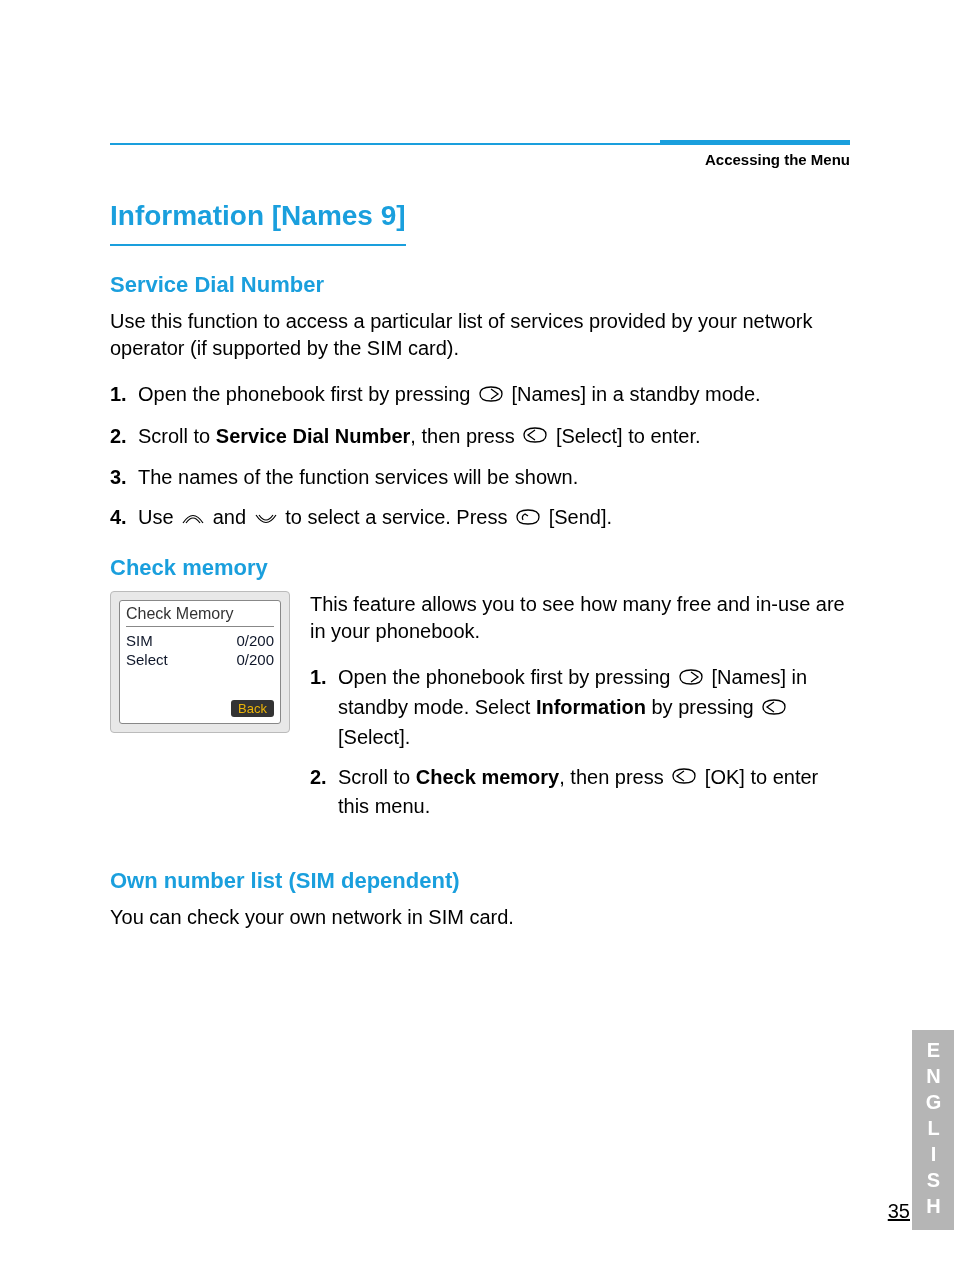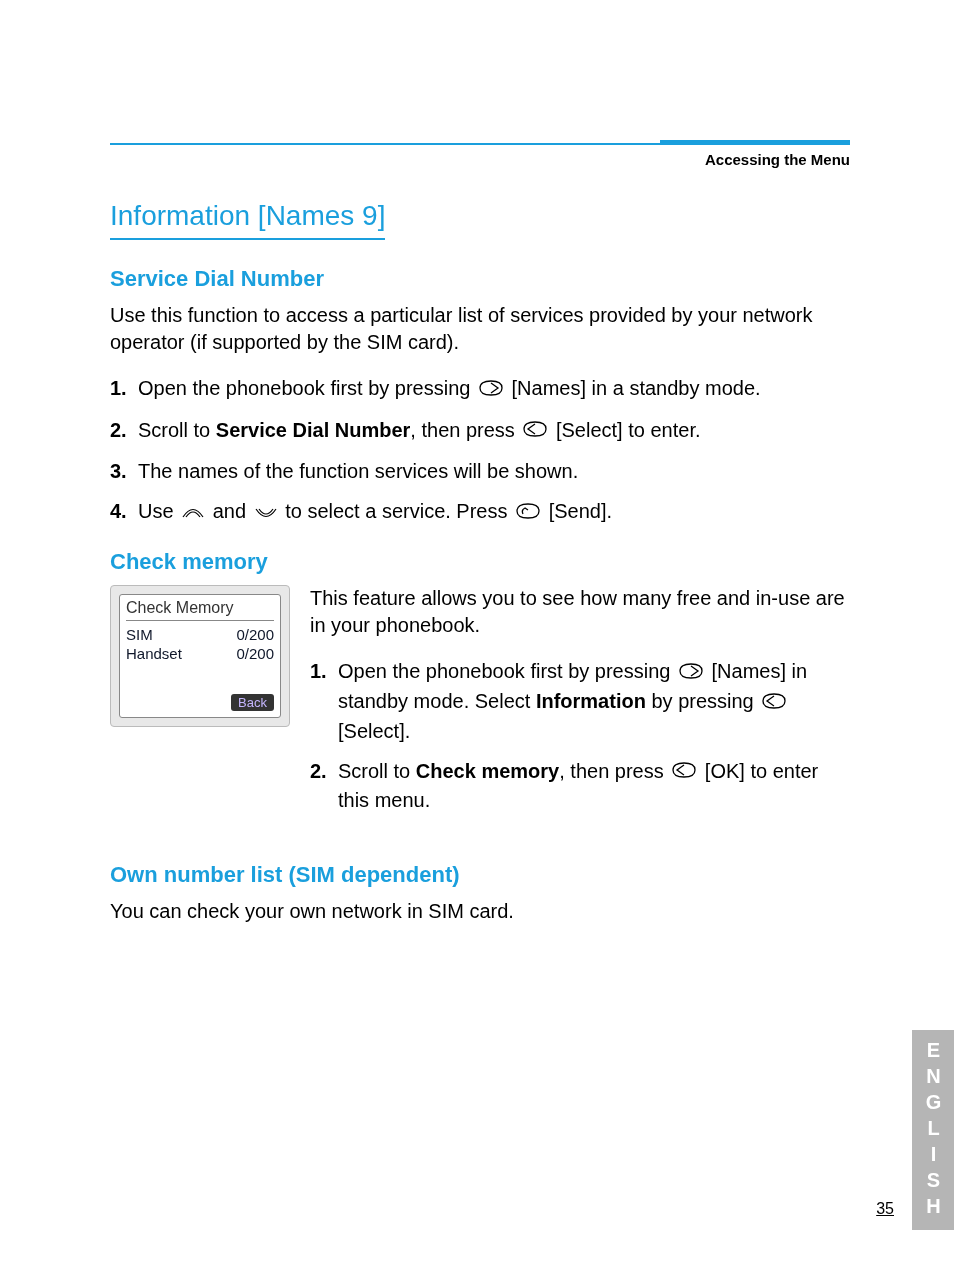--- a/index.html
+++ b/index.html
@@ -35,24 +35,24 @@
   .breadcrumb {
     text-align: right;
     font-weight: bold;
     font-size: 15px;
     margin-bottom: 32px;
     margin-top: 6px;
   }
   h1.title {
     color: #1a9fdd;
     font-size: 28px;
-    font-weight: normal;
+    font-weight: bold;
     border-bottom: 2px solid #1a9fdd;
     display: inline-block;
-    padding-bottom: 6px;
+    padding-bottom: 12px;
     margin-bottom: 26px;
   }
   h2.subhead {
     color: #1a9fdd;
     font-size: 22px;
     font-weight: bold;
     margin-bottom: 10px;
   }
   .para {
     font-size: 20px;
@@ -114,21 +114,21 @@
     font-size: 15px;
     color: #0f172a;
     padding: 1px 0;
   }
   .phone-back-row {
     text-align: right;
     margin-top: 30px;
   }
   .phone-back {
     background: #333;
-    color: #c4b5fd;
+    color: #eab308;
     font-size: 13px;
     padding: 1px 7px;
     border-radius: 3px;
     display: inline-block;
   }
   .side-tab {
     position: absolute;
     right: 0;
     top: 1030px;
     width: 42px;
@@ -139,23 +139,23 @@
     font-size: 20px;
     letter-spacing: 4px;
     display: flex;
     align-items: center;
     justify-content: center;
     writing-mode: vertical-rl;
     text-orientation: upright;
   }
   .page-num {
     position: absolute;
-    right: 60px;
+    right: 44px;
     top: 1200px;
-    font-size: 16px;
+    font-size: 20px;
     text-decoration: underline;
   }
 </style>
 </head>
 <body>
 
 <div class="page">
 
   <div class="rule-row">
     <div class="rule-thin"></div>
@@ -218,21 +218,21 @@
   <h2 class="subhead">Check memory</h2>
   <div class="section2-wrap">
     <div class="phone-screen">
       <div class="phone-inner">
         <div class="phone-title">Check Memory</div>
         <div class="phone-row">
           <span>SIM</span>
           <span>0/200</span>
         </div>
         <div class="phone-row">
-          <span>Handset</span>
+          <span>Select</span>
           <span>0/200</span>
         </div>
         <div class="phone-back-row">
           <span class="phone-back">Back</span>
         </div>
       </div>
     </div>
     <div style="flex:1;">
       <p class="para">This feature allows you to see how many free and in-use are in your phonebook.</p>
       <ol class="steps">

